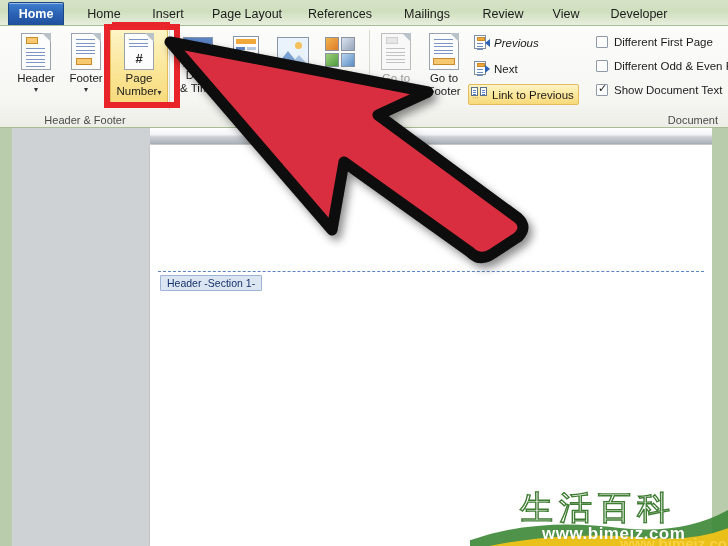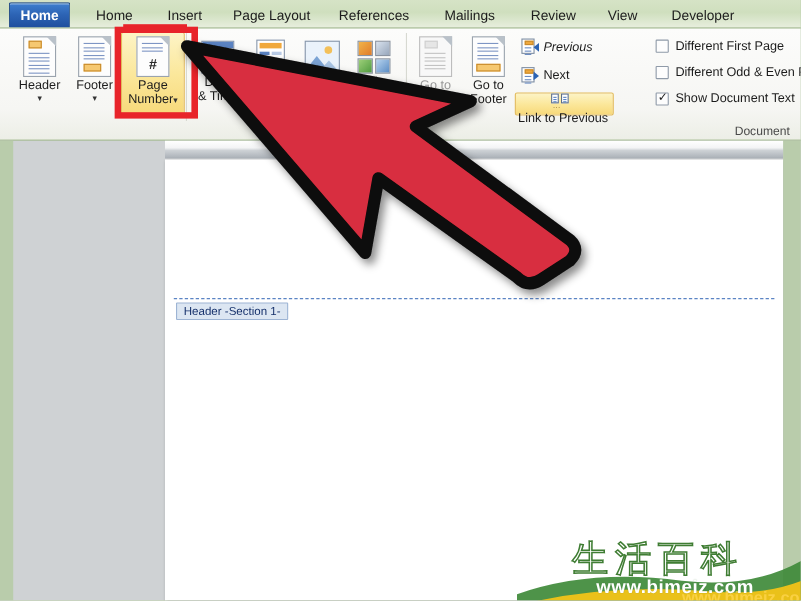--- a/index.html
+++ b/index.html
@@ -248,20 +248,21 @@
         <span>Developer</span>
       </div>
   </div>
 
   <div class="tab-underline-mark" style="left:112px;top:22px;width:58px;z-index:40;"></div>
 
   <div class="ribbon">
 
     <div class="rgroup" style="left:0;width:170px;">
       <div class="gsep"></div>
+      <div class="glabel">Header &amp; Footer</div>
     </div>
 
     <div class="bigbtn" style="left:8px;">
       <div class="docico">
         <div class="blk" style="left:4px;top:3px;width:12px;"></div>
         <div class="lines" style="top:14px;">
           <div class="ln"></div>
             <div class="ln"></div>
             <div class="ln"></div>
           <div class="ln"></div>
@@ -409,21 +410,21 @@
             <span class="tag"></span>
           <span class="l" style="top:7px;"></span>
             <span class="l" style="top:10px;"></span>
             <span class="l" style="top:13px;"></span>
         </span>
         <span class="arr r"></span>
       </span>
       <span>Next</span>
     </div>
 
-    <div class="smbtn hl" style="left:468px;top:58px;flex-direction:column;">
+    <div class="smbtn hl" style="left:468px;top:58px;">
       <span class="linkico">
         <span class="bk" style="left:0;">
           <span class="l" style="top:2px;"></span>
             <span class="l" style="top:4px;"></span>
             <span class="l" style="top:6px;"></span>
         </span>
         <span class="bk" style="left:9px;">
           <span class="l" style="top:2px;"></span>
             <span class="l" style="top:4px;"></span>
             <span class="l" style="top:6px;"></span>

